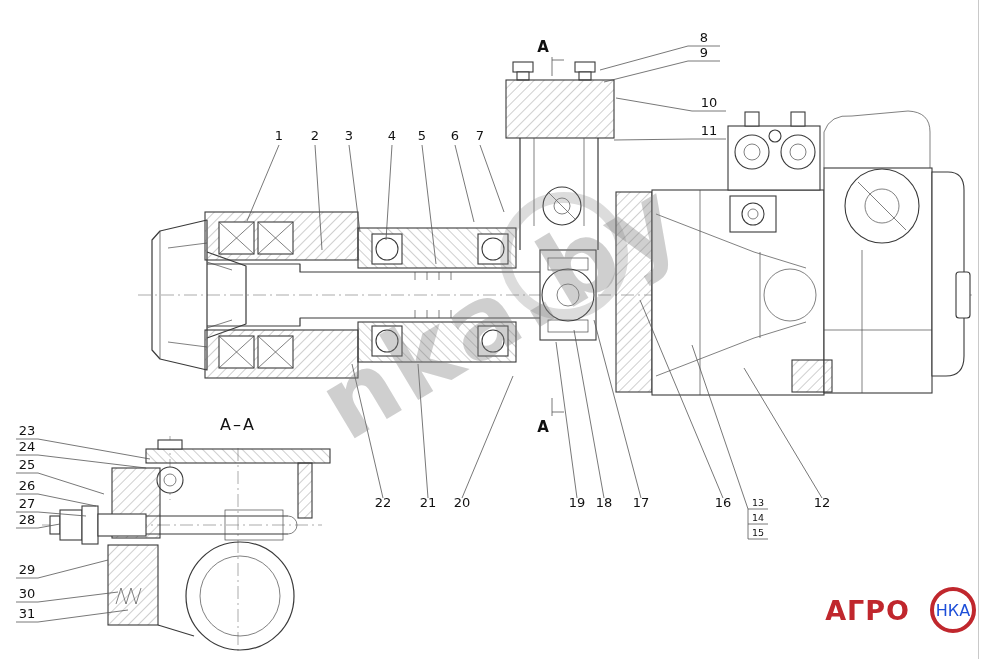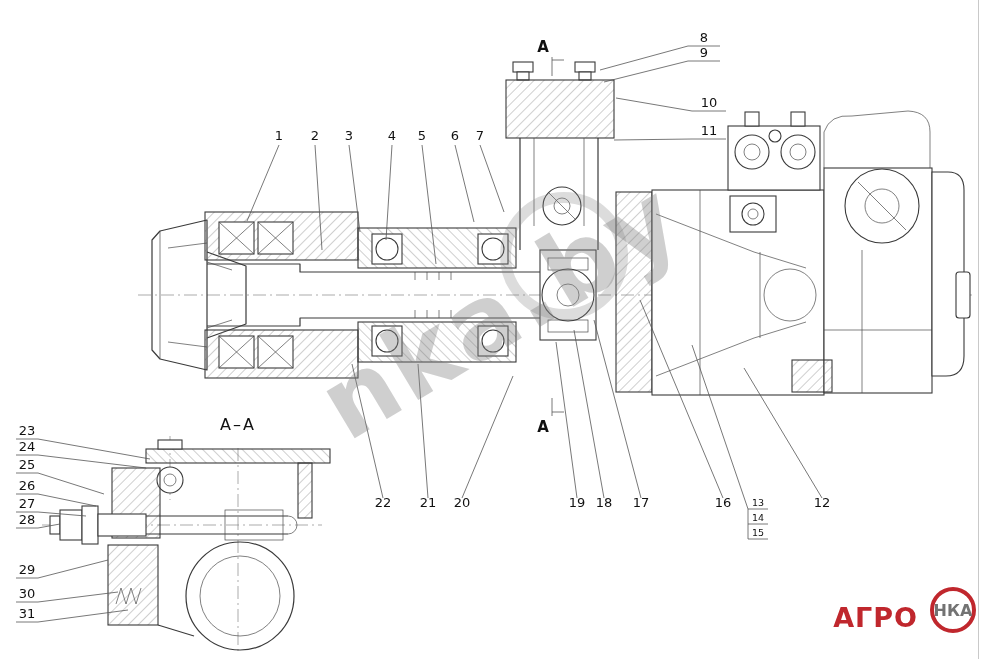--- a/index.html
+++ b/index.html
@@ -25,26 +25,26 @@
   .watermark{position:absolute;left:235px;top:185px;width:530px;height:250px;
              display:flex;align-items:center;justify-content:center;
              transform:rotate(-31deg);pointer-events:none;z-index:5}
   .wm-text{font-weight:bold;font-size:100px;letter-spacing:3px;
            color:rgba(128,128,128,.38);font-family:"DejaVu Sans",sans-serif}
   .wm-circle{position:absolute;left:500px;top:192px;width:128px;height:128px;
              border:11px solid rgba(128,128,128,.28);border-radius:50%;
              pointer-events:none;z-index:4}
 
   
-  .brand{position:absolute;right:24px;bottom:26px;display:flex;align-items:flex-end;
-         gap:12px;z-index:6}
+  .brand{position:absolute;right:24px;bottom:26px;display:flex;align-items:center;
+         gap:20px;z-index:6}
   .brand-text{font-weight:bold;font-size:27px;letter-spacing:1px;color:#c0272d}
   .brand-circle{width:46px;height:46px;border:4px solid #c0272d;border-radius:50%;
                 display:flex;align-items:center;justify-content:center;
-                font-weight:bold;font-size:16px;color:#737373}
+                font-weight:normal;font-size:16px;color:#1d4ed8}
 
   .frame-right{position:absolute;left:978px;top:0;width:1px;height:659px;
                background:#c9c9c9;z-index:3}
 </style>
 </head>
 <body>
 
 <div class="stage">
 
   <svg width="1000" height="659" viewBox="0 0 1000 659">

